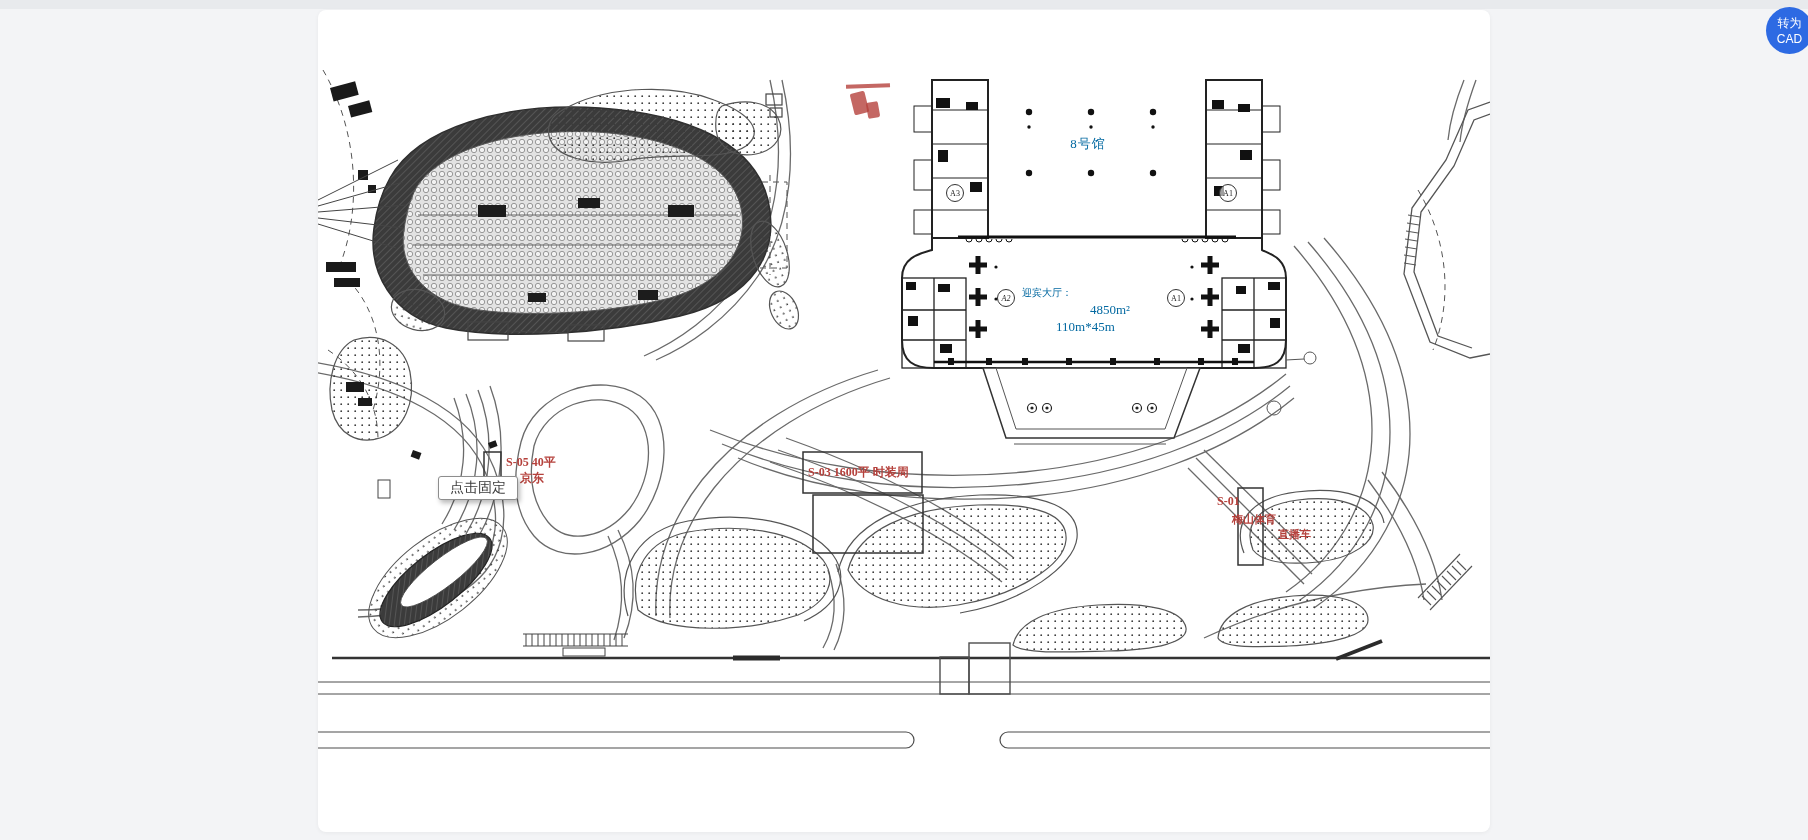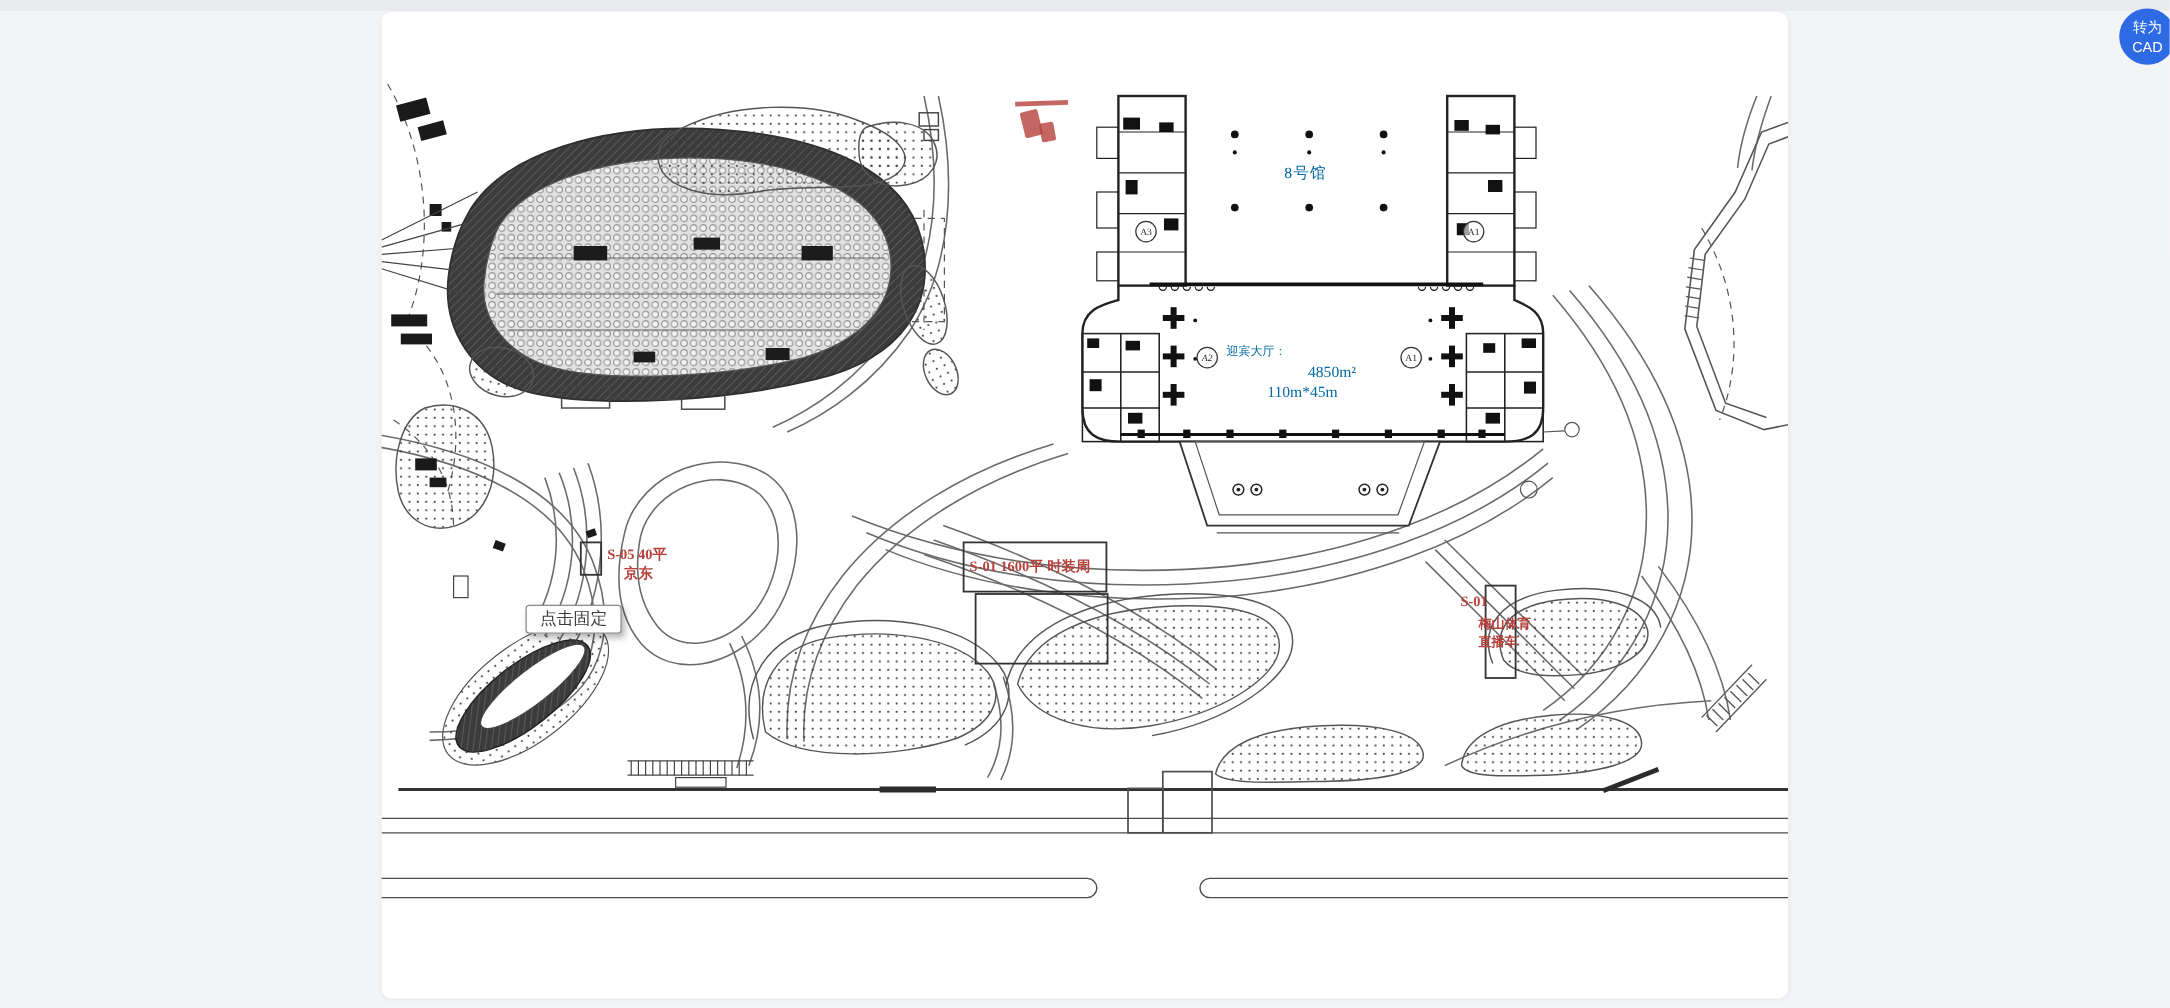--- a/index.html
+++ b/index.html
@@ -9,21 +9,21 @@
   .canvas{position:absolute;left:318px;top:10px;width:1172px;height:822px;background:#ffffff;
           border-radius:8px;box-shadow:0 1px 4px rgba(0,0,0,0.05);}
   .canvas svg{position:absolute;left:0;top:0;}
   .lbl{position:absolute;white-space:nowrap;font-family:"Liberation Serif",serif;color:#0369a1;}
   .red{color:#b5413c;font-family:"Liberation Serif",serif;font-weight:bold;}
   .bubble{position:absolute;width:16px;height:16px;border:1px solid #333;border-radius:50%;
           font-size:8px;display:flex;align-items:center;justify-content:center;
           font-family:"Liberation Serif",serif;color:#222;background:rgba(255,255,255,.6);margin-top:41px;}
   .tooltip{position:absolute;left:120px;top:466px;padding:2px 11px;background:#fff;
            border:1px solid #8d8d8d;border-radius:3px;font-size:14px;color:#3c3c3c;
-           box-shadow:2px 3px 5px rgba(0,0,0,0.28);font-family:"Liberation Sans",sans-serif;margin-top:28px;}
+           box-shadow:2px 3px 5px rgba(0,0,0,0.28);font-family:"Liberation Sans",sans-serif;}
   .convert-btn{position:absolute;left:1766px;top:7px;width:47px;height:47px;border-radius:50%;
                background:#2d6ae3;color:#fff;font-size:12px;display:flex;align-items:center;
                justify-content:center;border:none;letter-spacing:0;cursor:pointer;}
   .smudge{position:absolute;background:#b5413c;opacity:.8;}
 </style>
 </head>
 <body>
 
 <div class="page">
   <div class="topband"></div>
@@ -333,25 +333,25 @@
     <div class="lbl" style="left:738px;top:309px;font-size:13px;">110m*45m</div>
 
     <div class="bubble" style="left:628px;top:133px;">A3</div>
     <div class="bubble" style="left:901px;top:133px;">A1</div>
     <div class="bubble" style="left:679px;top:238px;font-style:italic;">A2</div>
     <div class="bubble" style="left:849px;top:238px;">A1</div>
 
     <div class="lbl red" style="left:188px;top:444px;font-size:12px;">S-05  40平</div>
     <div class="lbl red" style="left:202px;top:460px;font-size:12px;">京东</div>
 
-    <div class="lbl red" style="left:490px;top:454px;font-size:12px;">S-01  1600平   时装周</div>
+    <div class="lbl red" style="left:490px;top:454px;font-size:12px;">S-03  1600平   时装周</div>
 
     <div class="lbl red" style="left:899px;top:484px;font-size:12px;">S-01</div>
     <div class="lbl red" style="left:914px;top:502px;font-size:11px;">梅山体育</div>
-    <div class="lbl red" style="left:914px;top:517px;font-size:11px;">直播车</div>
+    <div class="lbl red" style="left:960px;top:517px;font-size:11px;">直播车</div>
 
     <div>
       <div class="smudge" style="left:528px;top:74px;width:44px;height:4px;transform:rotate(-2deg);"></div>
       <div class="smudge" style="left:534px;top:82px;width:15px;height:22px;transform:rotate(-14deg);border-radius:2px;"></div>
       <div class="smudge" style="left:549px;top:92px;width:12px;height:16px;transform:rotate(-10deg);border-radius:2px;"></div>
     </div>
 
     <div class="tooltip">点击固定</div>
   </div>
 

